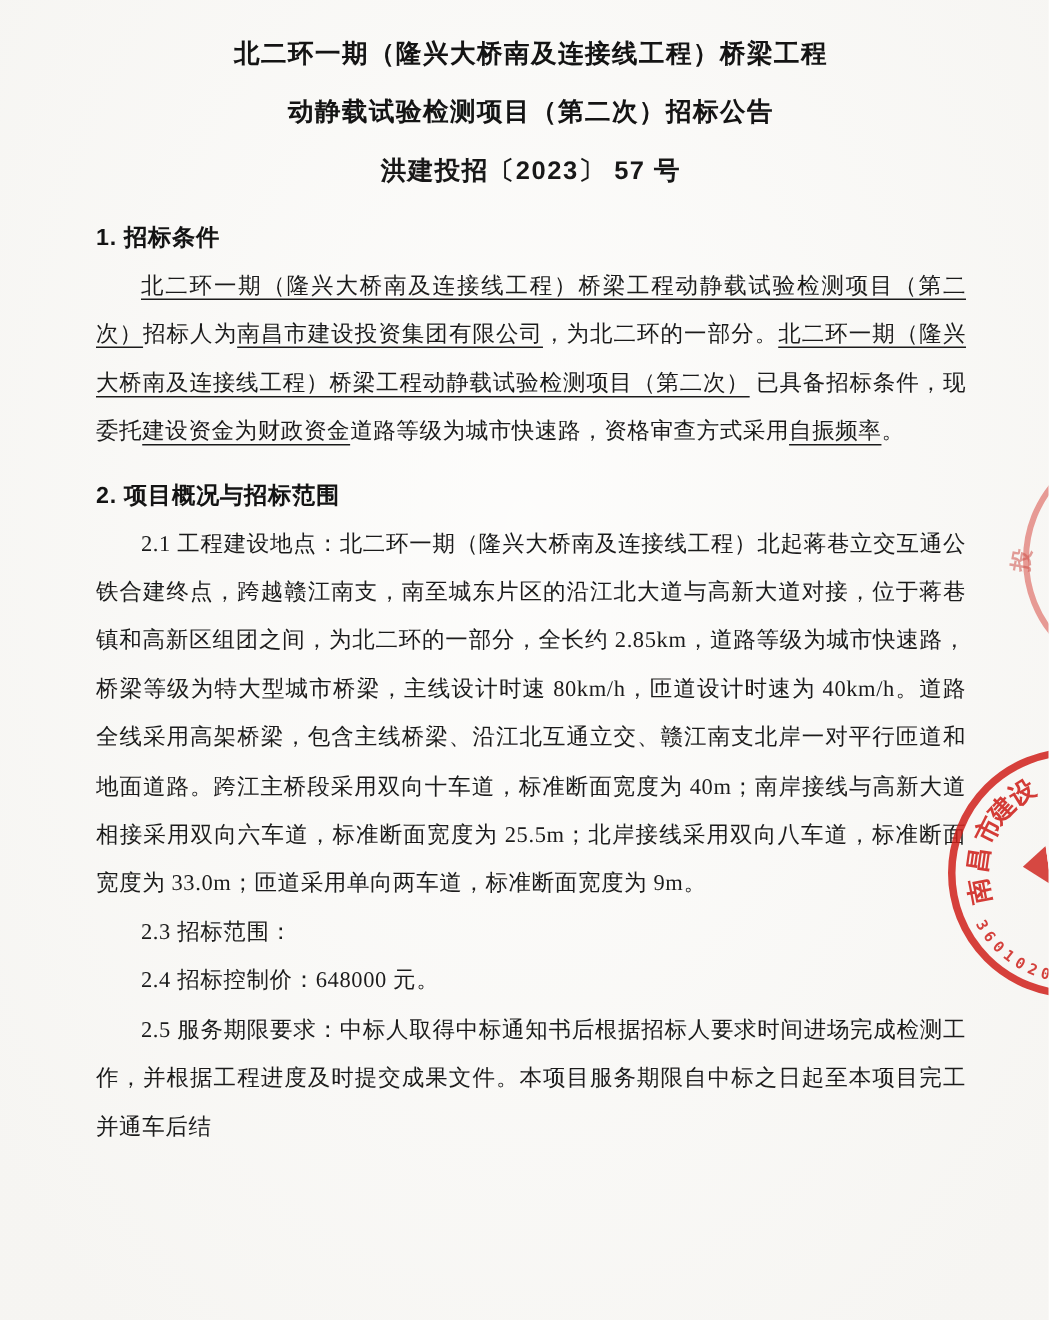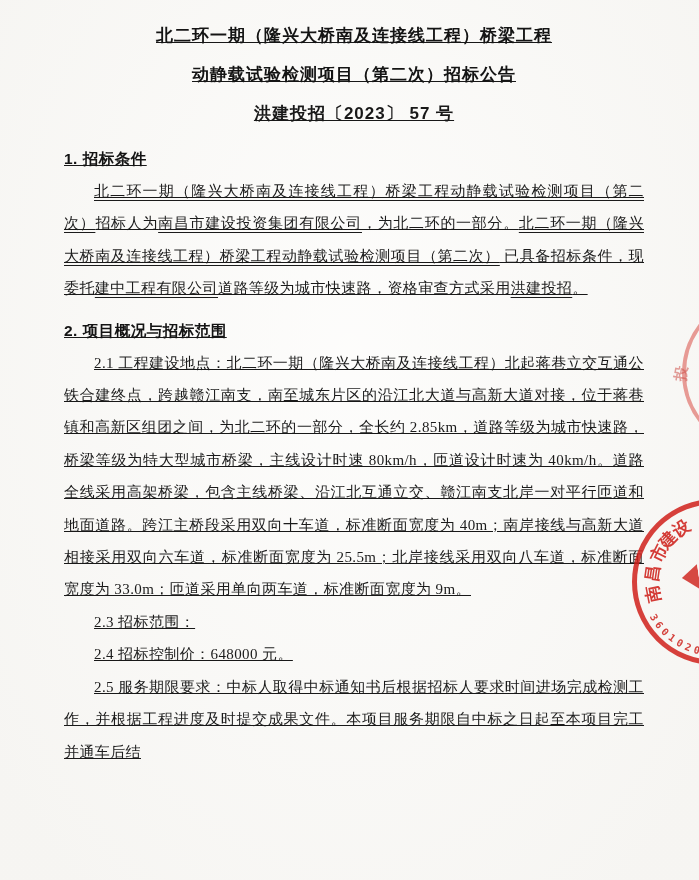--- a/index.html
+++ b/index.html
@@ -11,21 +11,20 @@
     font-family:"Liberation Serif","DejaVu Serif",serif;
     color:#181818;
   }
   .page {
     position:absolute; inset:0;
     padding:16px 55px 0 64px;
     box-sizing:border-box;
     background:
       radial-gradient(ellipse at 50% 40%, rgba(255,255,255,0.6), rgba(0,0,0,0.015) 90%),
       #faf9f6;
-    text-decoration: underline;
   }
   .title-line {
     text-align:center;
     font-family:"Liberation Sans","DejaVu Sans",sans-serif;
     font-weight:bold;
     font-size:17px;
     letter-spacing:1px;
     line-height:39px;
     margin:0;
     color:#141414;
@@ -105,21 +104,21 @@
 </head>
 <body>
 
 <div class="page">
 
   <h1 class="title-line">北二环一期（隆兴大桥南及连接线工程）桥梁工程</h1>
   <h1 class="title-line">动静载试验检测项目（第二次）招标公告</h1>
   <div class="doc-number">洪建投招〔2023〕 57 号</div>
 
   <h2 class="sec-heading">1. 招标条件</h2>
-  <p class="body-p"><span class="u">北二环一期（隆兴大桥南及连接线工程）桥梁工程动静载试验检测项目（第二次）</span><span>招标人为</span><span class="u">南昌市建设投资集团有限公司</span><span>，为北二环的一部分。</span><span class="u">北二环一期（隆兴大桥南及连接线工程）桥梁工程动静载试验检测项目（第二次）</span><span> 已具备招标条件，现委托</span><span class="u">建中工程有限公司</span><span>道路等级为城市快速路，资格审查方式采用</span><span class="u">洪建投招</span><span>。</span></p>
+  <p class="body-p"><span class="u">北二环一期（隆兴大桥南及连接线工程）桥梁工程动静载试验检测项目（第二次）</span><span>招标人为</span><span class="u">南昌市建设投资集团有限公司</span><span>，为北二环的一部分。</span><span class="u">北二环一期（隆兴大桥南及连接线工程）桥梁工程动静载试验检测项目（第二次）</span><span> 已具备招标条件，现委托</span><span class="u">建设资金为财政资金</span><span>道路等级为城市快速路，资格审查方式采用</span><span class="u">自振频率</span><span>。</span></p>
 
   <h2 class="sec-heading">2. 项目概况与招标范围</h2>
   <p class="body-p">2.1 工程建设地点：北二环一期（隆兴大桥南及连接线工程）北起蒋巷立交互通公铁合建终点，跨越赣江南支，南至城东片区的沿江北大道与高新大道对接，位于蒋巷镇和高新区组团之间，为北二环的一部分，全长约 2.85km，道路等级为城市快速路，桥梁等级为特大型城市桥梁，主线设计时速 80km/h，匝道设计时速为 40km/h。道路全线采用高架桥梁，包含主线桥梁、沿江北互通立交、赣江南支北岸一对平行匝道和地面道路。跨江主桥段采用双向十车道，标准断面宽度为 40m；南岸接线与高新大道相接采用双向六车道，标准断面宽度为 25.5m；北岸接线采用双向八车道，标准断面宽度为 33.0m；匝道采用单向两车道，标准断面宽度为 9m。</p>
   <p class="body-p">2.3 招标范围：</p>
   <p class="body-p">2.4 招标控制价：648000 元。</p>
   <p class="body-p">2.5 服务期限要求：中标人取得中标通知书后根据招标人要求时间进场完成检测工作，并根据工程进度及时提交成果文件。本项目服务期限自中标之日起至本项目完工并通车后结</p>
 
 </div>
 
 <div class="seal seal-upper">

